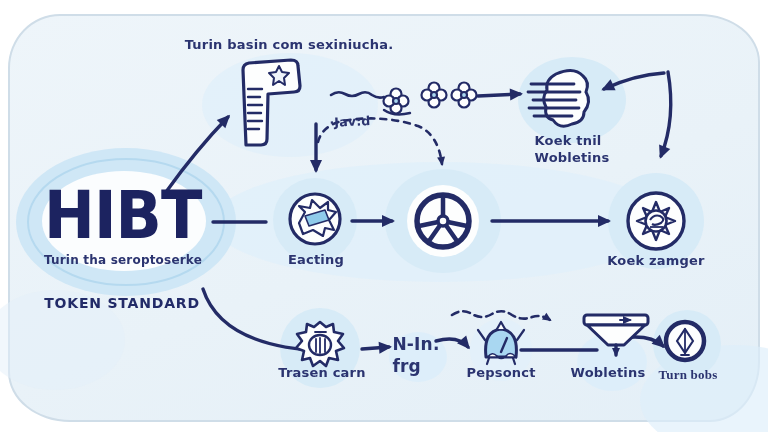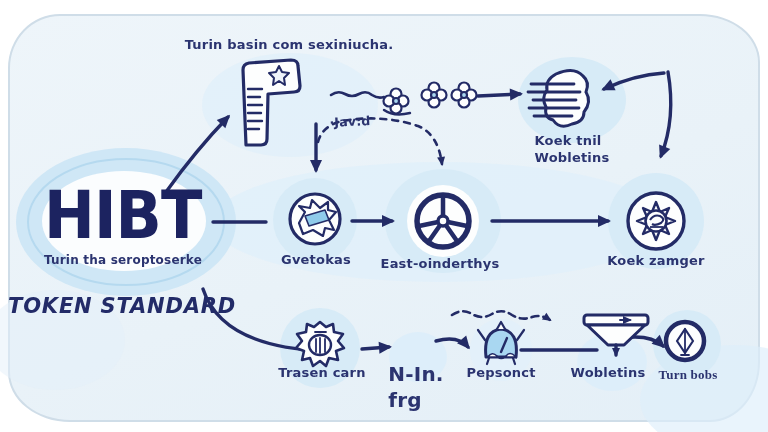--- a/index.html
+++ b/index.html
@@ -11,23 +11,23 @@
          border-radius:52px 60px 50px 62px / 54px 48px 60px 50px;}
   svg.layer{position:absolute;left:0;top:0;width:768px;height:432px;}
   .lbl{position:absolute;color:#2b3470;font-weight:bold;font-size:13px;line-height:1;
        white-space:nowrap;transform:translateX(-50%);letter-spacing:.2px;}
   .lbl .ln{display:block;line-height:1.32;}
   .caption{font-size:13px;}
   .brand-title{position:absolute;left:44px;top:183px;font-size:66px;font-weight:bold;
                color:#1c2360;line-height:1;letter-spacing:-1px;transform:scaleX(.92);
                transform-origin:left center;white-space:nowrap;}
   .subtitle{font-size:12px;letter-spacing:.2px;}
-  .tagline{font-size:21px;letter-spacing:.8px;color:#222b68;font-style:italic;}
+  .tagline{font-size:14px;letter-spacing:.8px;color:#222b68;}
   .note{font-size:12.5px;transform:translateX(-50%) rotate(-3deg);}
-  .nin{font-size:20px;margin-top:28px;}
+  .nin{font-size:17px;}
 </style>
 </head>
 <body>
 
 <div class="stage">
   <div class="board"></div>
 
   <svg class="layer" viewBox="0 0 768 432">
     <defs>
       <marker id="ah" markerUnits="userSpaceOnUse" markerWidth="16" markerHeight="14" refX="11" refY="7" orient="auto">
@@ -193,22 +193,21 @@
   </svg>
 
   <div class="lbl caption" style="left:289px;top:38px;">Turin basin com sexiniucha.</div>
 
   <div class="brand-title">HIBT</div>
   <div class="lbl subtitle" style="left:123px;top:254px;">Turin tha seroptoserke</div>
   <div class="lbl tagline" style="left:122px;top:296px;">TOKEN STANDARD</div>
 
   <div class="lbl note" style="left:350px;top:116px;">·Jav:d</div>
 
-  <div class="lbl" style="left:316px;top:253px;">Gvetokas</div>
-  <div class="lbl" style="left:440px;top:257px;">East-oinderthys</div>
+  <div class="lbl" style="left:316px;top:253px;">Eacting</div>
   <div class="lbl" style="left:656px;top:254px;">Koek zamger</div>
 
   <div class="lbl" style="left:572px;top:132px;font-size:13px;">
     <span class="ln">Koek tnil</span>
     <span class="ln">Wobletins</span>
   </div>
 
   <div class="lbl" style="left:322px;top:366px;">Trasen carn</div>
 
   <div class="lbl nin" style="left:416px;top:333px;">

